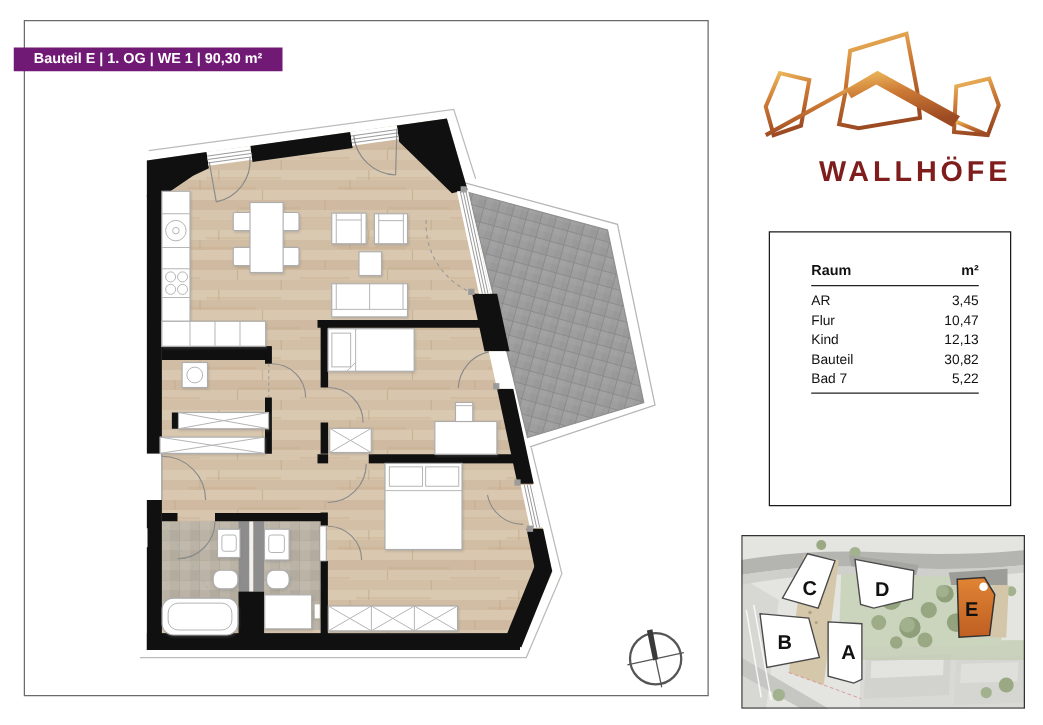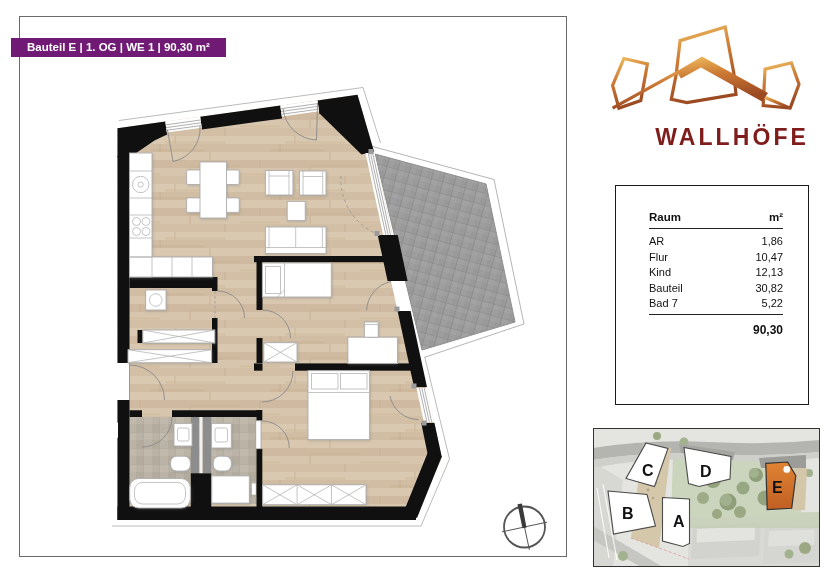--- a/index.html
+++ b/index.html
@@ -346,43 +346,39 @@
   <div id="logotext">WALLHÖFE</div>
 
   <div id="tablebox">
     <div class="trow thead">
         <span>Raum</span>
         <span>m²</span>
       </div>
     <div class="rule"></div>
     <div class="trow">
         <span>AR</span>
-        <span>1,86</span>
+        <span>3,45</span>
       </div>
     <div class="trow">
         <span>Flur</span>
         <span>10,47</span>
       </div>
     <div class="trow">
         <span>Kind</span>
         <span>12,13</span>
       </div>
     <div class="trow">
         <span>Bauteil</span>
         <span>30,82</span>
       </div>
     <div class="trow">
         <span>Bad 7</span>
         <span>5,22</span>
       </div>
     <div class="rule"></div>
-    <div class="trow total">
-        <span></span>
-        <span>90,30</span>
-      </div>
   </div>
 
   <svg id="siteplan" width="227" height="139" viewBox="0 0 227 139" style="position:absolute;left:593px;top:428px;">
     <rect width="227" height="139" fill="#e4e4e0"></rect>
 
     <polygon points="0,34 30,52 20,139 0,139" fill="#d7d7d3"></polygon>
     <polygon points="0,98 70,139 48,139 0,112" fill="#c6c6c2"></polygon>
     <path d="M4,60 L16,130 M10,56 L24,132" stroke="#fff" stroke-width="1.2" fill="none" opacity="0.8"></path>
 
     <g>

